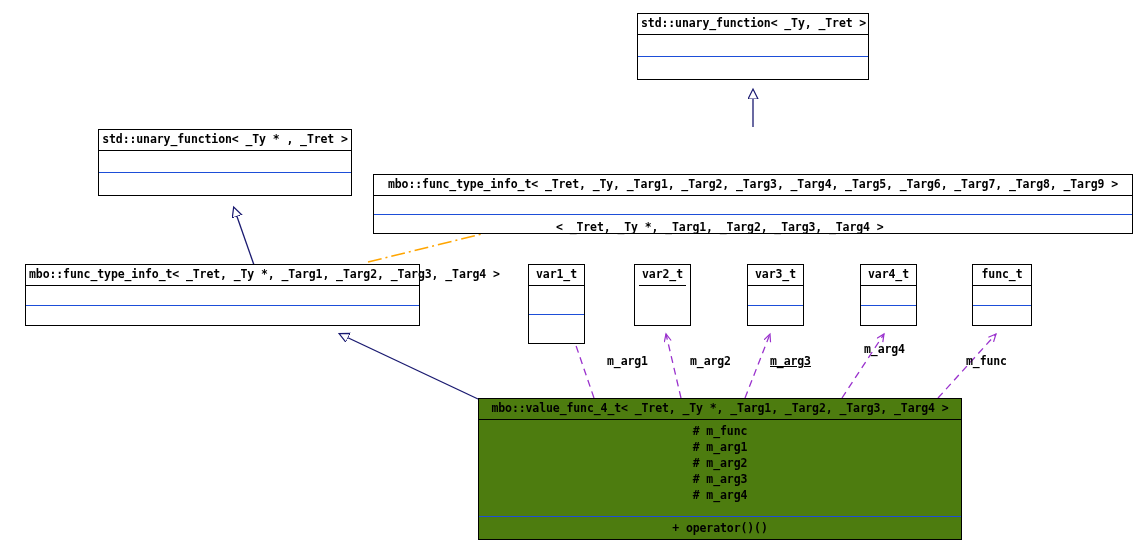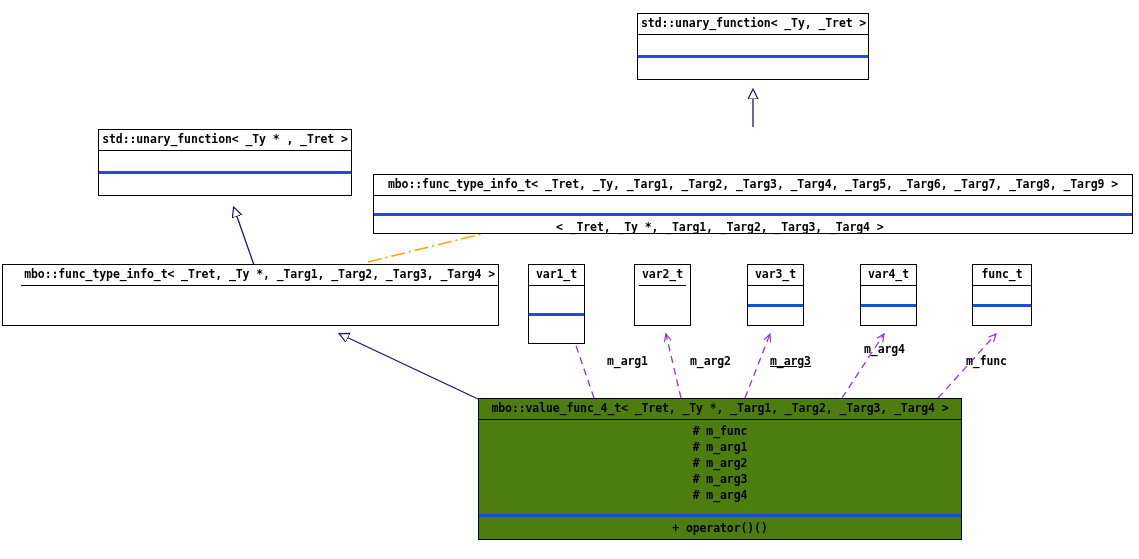--- a/index.html
+++ b/index.html
@@ -34,21 +34,21 @@
     text-align: center;
     white-space: nowrap;
     line-height: 1;
     padding: 4px 3px 4px 3px;
     border-bottom: 1px solid #000000;
     letter-spacing: -0.1px;
   }
   .node .compartment {
     box-sizing: border-box;
     flex: 1 1 auto;
-    border-bottom: 3px solid #1d4ed8;
+    border-bottom: 1px solid #1d4ed8;
     font-size: 11.5px;
     font-weight: bold;
     color: #000000;
     line-height: 16px;
     padding: 0;
     text-align: center;
     white-space: nowrap;
     letter-spacing: -0.1px;
   }
   .node .compartment:last-child {
@@ -124,21 +124,21 @@
     <div class="compartment empty"></div>
     <div class="compartment empty"></div>
   </div>
 
   <div class="node" style="left:373px; top:129px; width:760px; height:60px;margin-top:45px;">
     <div class="title">mbo::func_type_info_t&lt; _Tret, _Ty, _Targ1, _Targ2, _Targ3, _Targ4, _Targ5, _Targ6, _Targ7, _Targ8, _Targ9 &gt;</div>
     <div class="compartment empty"></div>
     <div class="compartment empty"></div>
   </div>
 
-  <div class="node" style="left:2px; top:264px; width:497px; height:62px;align-items:flex-end;">
+  <div class="node" style="left:25px; top:264px; width:395px; height:62px;">
     <div class="title">mbo::func_type_info_t&lt; _Tret, _Ty *, _Targ1, _Targ2, _Targ3, _Targ4 &gt;</div>
     <div class="compartment empty"></div>
     <div class="compartment empty"></div>
   </div>
 
   <div class="node" style="left:528px; top:264px; width:57px; height:80px;">
     <div class="title">var1_t</div>
     <div class="compartment empty"></div>
     <div class="compartment empty"></div>
   </div>

